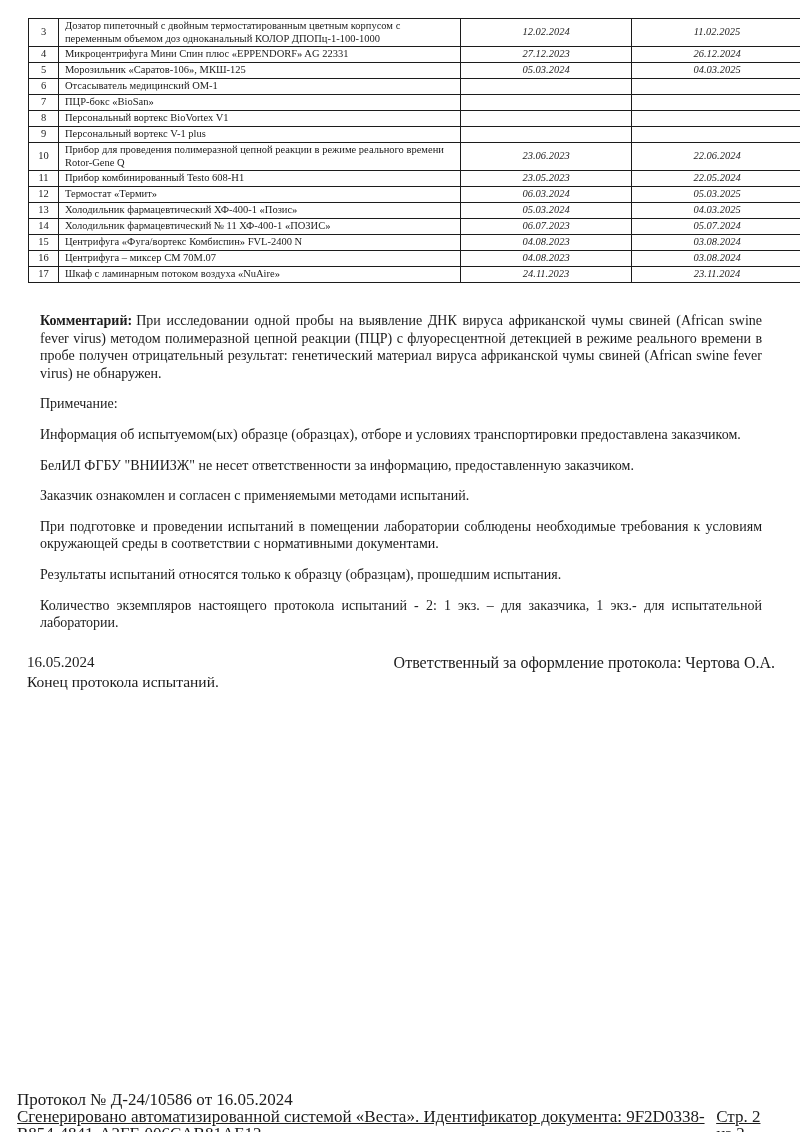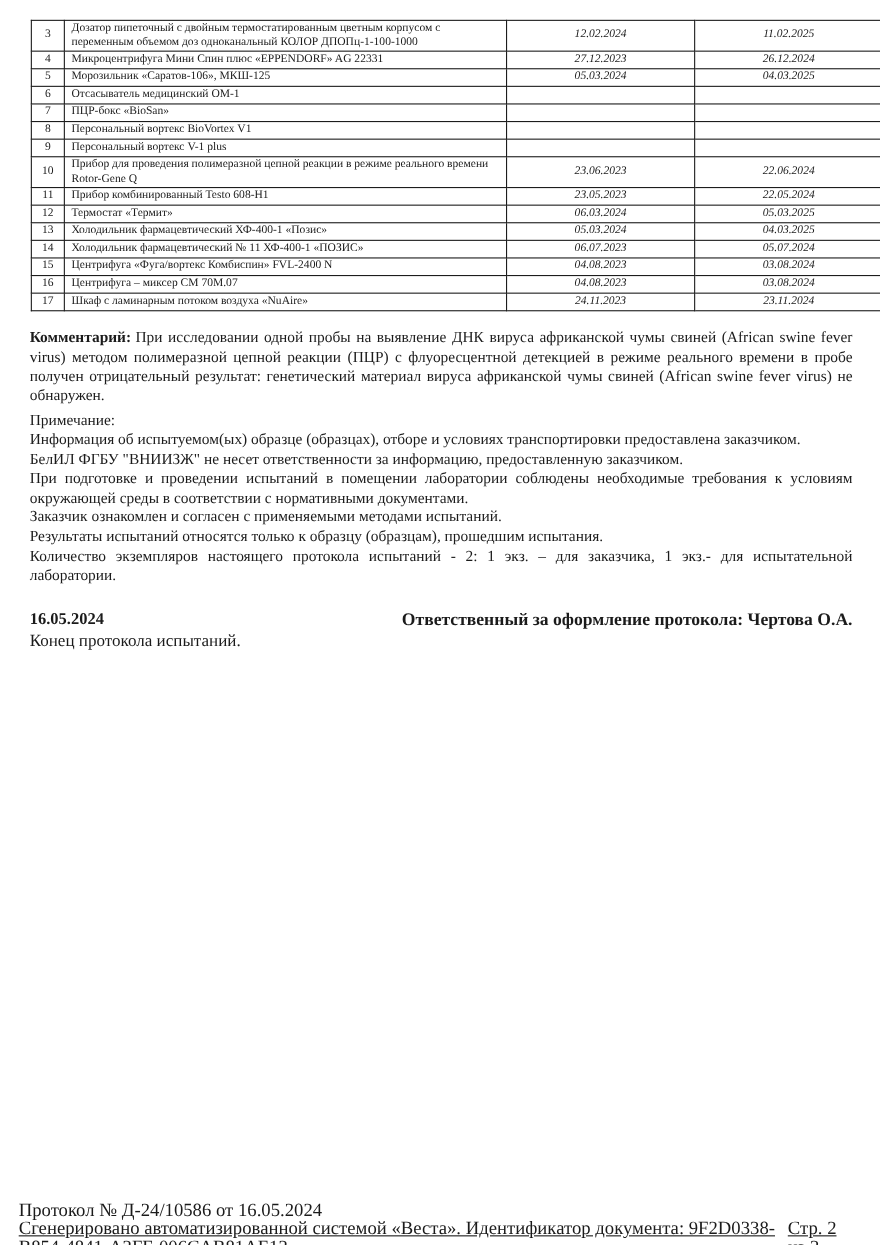--- a/index.html
+++ b/index.html
@@ -25,30 +25,29 @@
   }
   table.equip td.c-num{width:29px;text-align:center;padding:1px 0;}
   table.equip td.c-name{width:391px;text-align:left;padding-left:6px;}
   table.equip td.c-date{width:162px;text-align:center;font-style:italic;}
   table.equip tr.single td{height:13px;}
   
   .content{
     position:absolute;left:27px;top:299px;width:748px;
     font-size:14px;line-height:17.6px;
   }
-  .para{margin:0;}
+  .para{margin:13px;}
   .just{text-align:justify;text-align-last:left;}
   .comment-label{font-weight:bold;margin-right:4px;}
   .notes-title{margin-top:5px;}
   .bold-line{font-weight:normal;}
   .sig-row{
     display:flex;justify-content:space-between;align-items:flex-start;
     margin-top:22px;
     font-size:15px;
-    font-weight:bold;
   }
   .sig-row .resp{font-size:16px;}
   .end-line{font-size:15.5px;margin-top:2px;}
   
   .footer{
     position:absolute;left:17px;right:26px;top:1091px;
     font-size:17px;line-height:17px;
   }
   .footer-line2{display:flex;justify-content:space-between;text-decoration:underline;}
 </style>
@@ -151,22 +150,22 @@
       </tr>
     </tbody>
   </table>
 
   <div class="content">
     <p class="para just"><span class="comment-label">Комментарий:</span><span>При исследовании одной пробы на выявление ДНК вируса африканской чумы свиней (African swine fever virus) методом полимеразной цепной реакции (ПЦР) с флуоресцентной детекцией в режиме реального времени в пробе получен отрицательный результат: генетический материал вируса африканской чумы свиней (African swine fever virus) не обнаружен.</span></p>
 
     <div class="para notes-title">Примечание:</div>
     <div class="para">Информация об испытуемом(ых) образце (образцах), отборе и условиях транспортировки предоставлена заказчиком.</div>
     <div class="para">БелИЛ ФГБУ "ВНИИЗЖ" не несет ответственности за информацию, предоставленную заказчиком.</div>
+    <div class="para">Заказчик ознакомлен и согласен с применяемыми методами испытаний.</div>
     <div class="para just">При подготовке и проведении испытаний в помещении лаборатории соблюдены необходимые требования к условиям окружающей среды в соответствии с нормативными документами.</div>
-    <div class="para">Заказчик ознакомлен и согласен с применяемыми методами испытаний.</div>
     <div class="para bold-line">Результаты испытаний относятся только к образцу (образцам), прошедшим испытания.</div>
     <div class="para just">Количество экземпляров настоящего протокола испытаний - 2: 1 экз. – для заказчика, 1 экз.- для испытательной лаборатории.</div>
 
     <div class="sig-row">
       <span>16.05.2024</span>
       <span class="resp">Ответственный за оформление протокола: Чертова О.А.</span>
     </div>
     <div class="end-line">Конец протокола испытаний.</div>
   </div>
 

